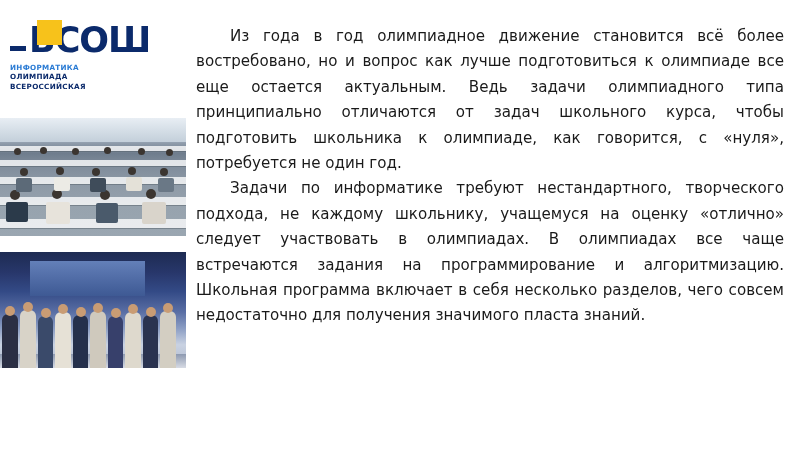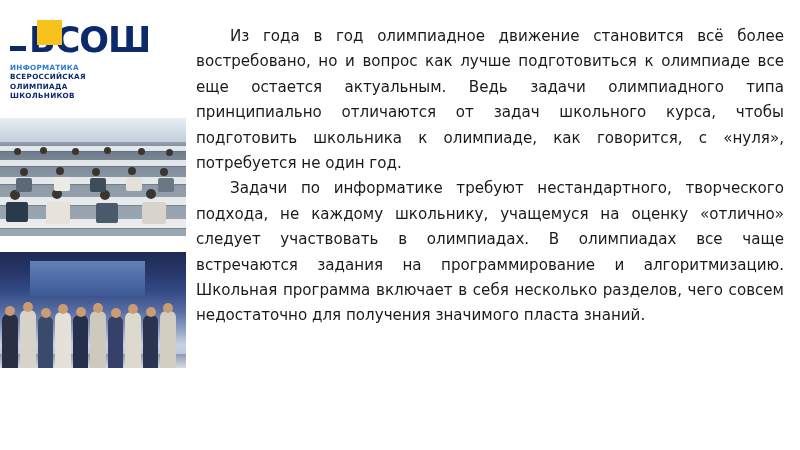--- a/index.html
+++ b/index.html
@@ -172,23 +172,22 @@
   <div class="left-col">
 
     <div class="logo-block">
       <div class="logo-mark">
         <span class="logo-yellow-bar"></span>
         <span class="logo-dash"></span>
         <span class="logo-word">ВСОШ</span>
       </div>
       <div class="logo-sub">
         <div class="first">ИНФОРМАТИКА</div>
+        <div>ОЛИМПИАДА</div>
         <div>ВСЕРОССИЙСКАЯ</div>
-        <div>ОЛИМПИАДА</div>
-        <div>ШКОЛЬНИКОВ</div>
       </div>
     </div>
 
     <div class="photo photo-1">
       <div class="p1-bg"></div>
       <div class="p1-back-wall"></div>
       <div class="p1-rows">
         <div class="p1-row" style="top:6px;height:5px;"></div>
         <div class="p1-row" style="top:20px;height:6px;"></div>
         <div class="p1-row" style="top:37px;height:7px;"></div>

